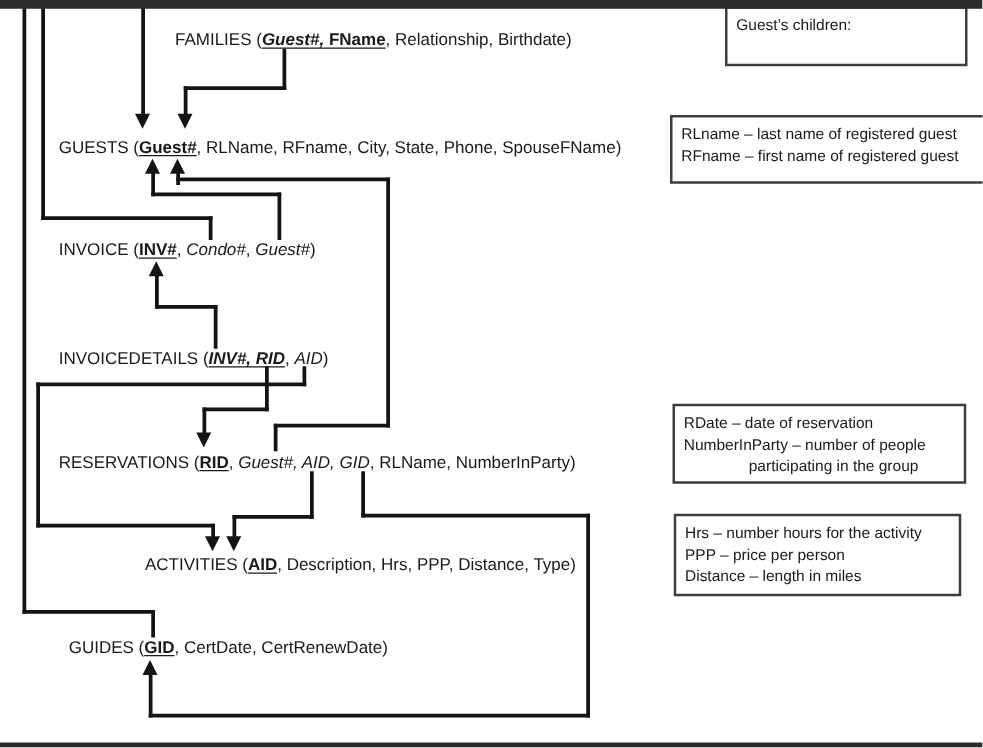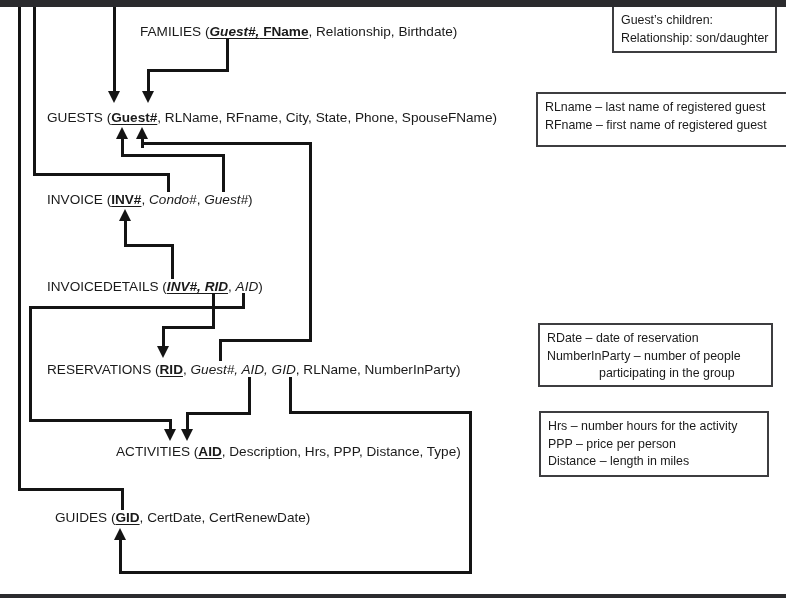--- a/index.html
+++ b/index.html
@@ -79,23 +79,22 @@
     <div class="seg" style="left: 247.5px; top: 376.5px; width: 3px; height: 38px; background: rgb(20, 20, 20);"></div>
     <div class="seg" style="left: 185.5px; top: 411.5px; width: 65px; height: 3px; background: rgb(20, 20, 20);"></div>
     <div class="seg" style="left: 185.5px; top: 411.5px; width: 3px; height: 20px; background: rgb(20, 20, 20);"></div>
     <div class="arrow down" style="left: 181px; top: 429px;"></div>
     <div class="seg" style="left: 288.5px; top: 376.5px; width: 3px; height: 37px; background: rgb(20, 20, 20);"></div>
     <div class="seg" style="left: 288.5px; top: 410.5px; width: 183px; height: 3px; background: rgb(20, 20, 20);"></div>
     <div class="seg" style="left: 468.5px; top: 410.5px; width: 3px; height: 163px; background: rgb(20, 20, 20);"></div>
     <div class="seg" style="left: 118.5px; top: 570.5px; width: 353px; height: 3px; background: rgb(20, 20, 20);"></div>
     <div class="seg" style="left: 118.5px; top: 537.5px; width: 3px; height: 36px; background: rgb(20, 20, 20);"></div>
     <div class="arrow up" style="left: 114px; top: 528px;"></div>
-    <div class="note" style="left: 612px; top: 5px; width: 165px; height: 48px;">
+    <div class="note" style="left: 580px; top: 5px; width: 194px; height: 48px;">
       <div class="note-line">Guest’s children:</div>
-      <div class="note-line">Relationship: son/daughter</div>
     </div>
     <div class="note" style="left: 512px; top: 92px; width: 266px; height: 55px; margin-left: 24px;">
       <div class="note-line">RLname – last name of registered guest</div>
       <div class="note-line">RFname – first name of registered guest</div>
     </div>
     <div class="note" style="left: 538px; top: 323px; width: 235px; height: 64px;">
       <div class="note-line">RDate – date of reservation</div>
       <div class="note-line">NumberInParty – number of people</div>
       <div class="note-line indent">participating in the group</div>
     </div>

